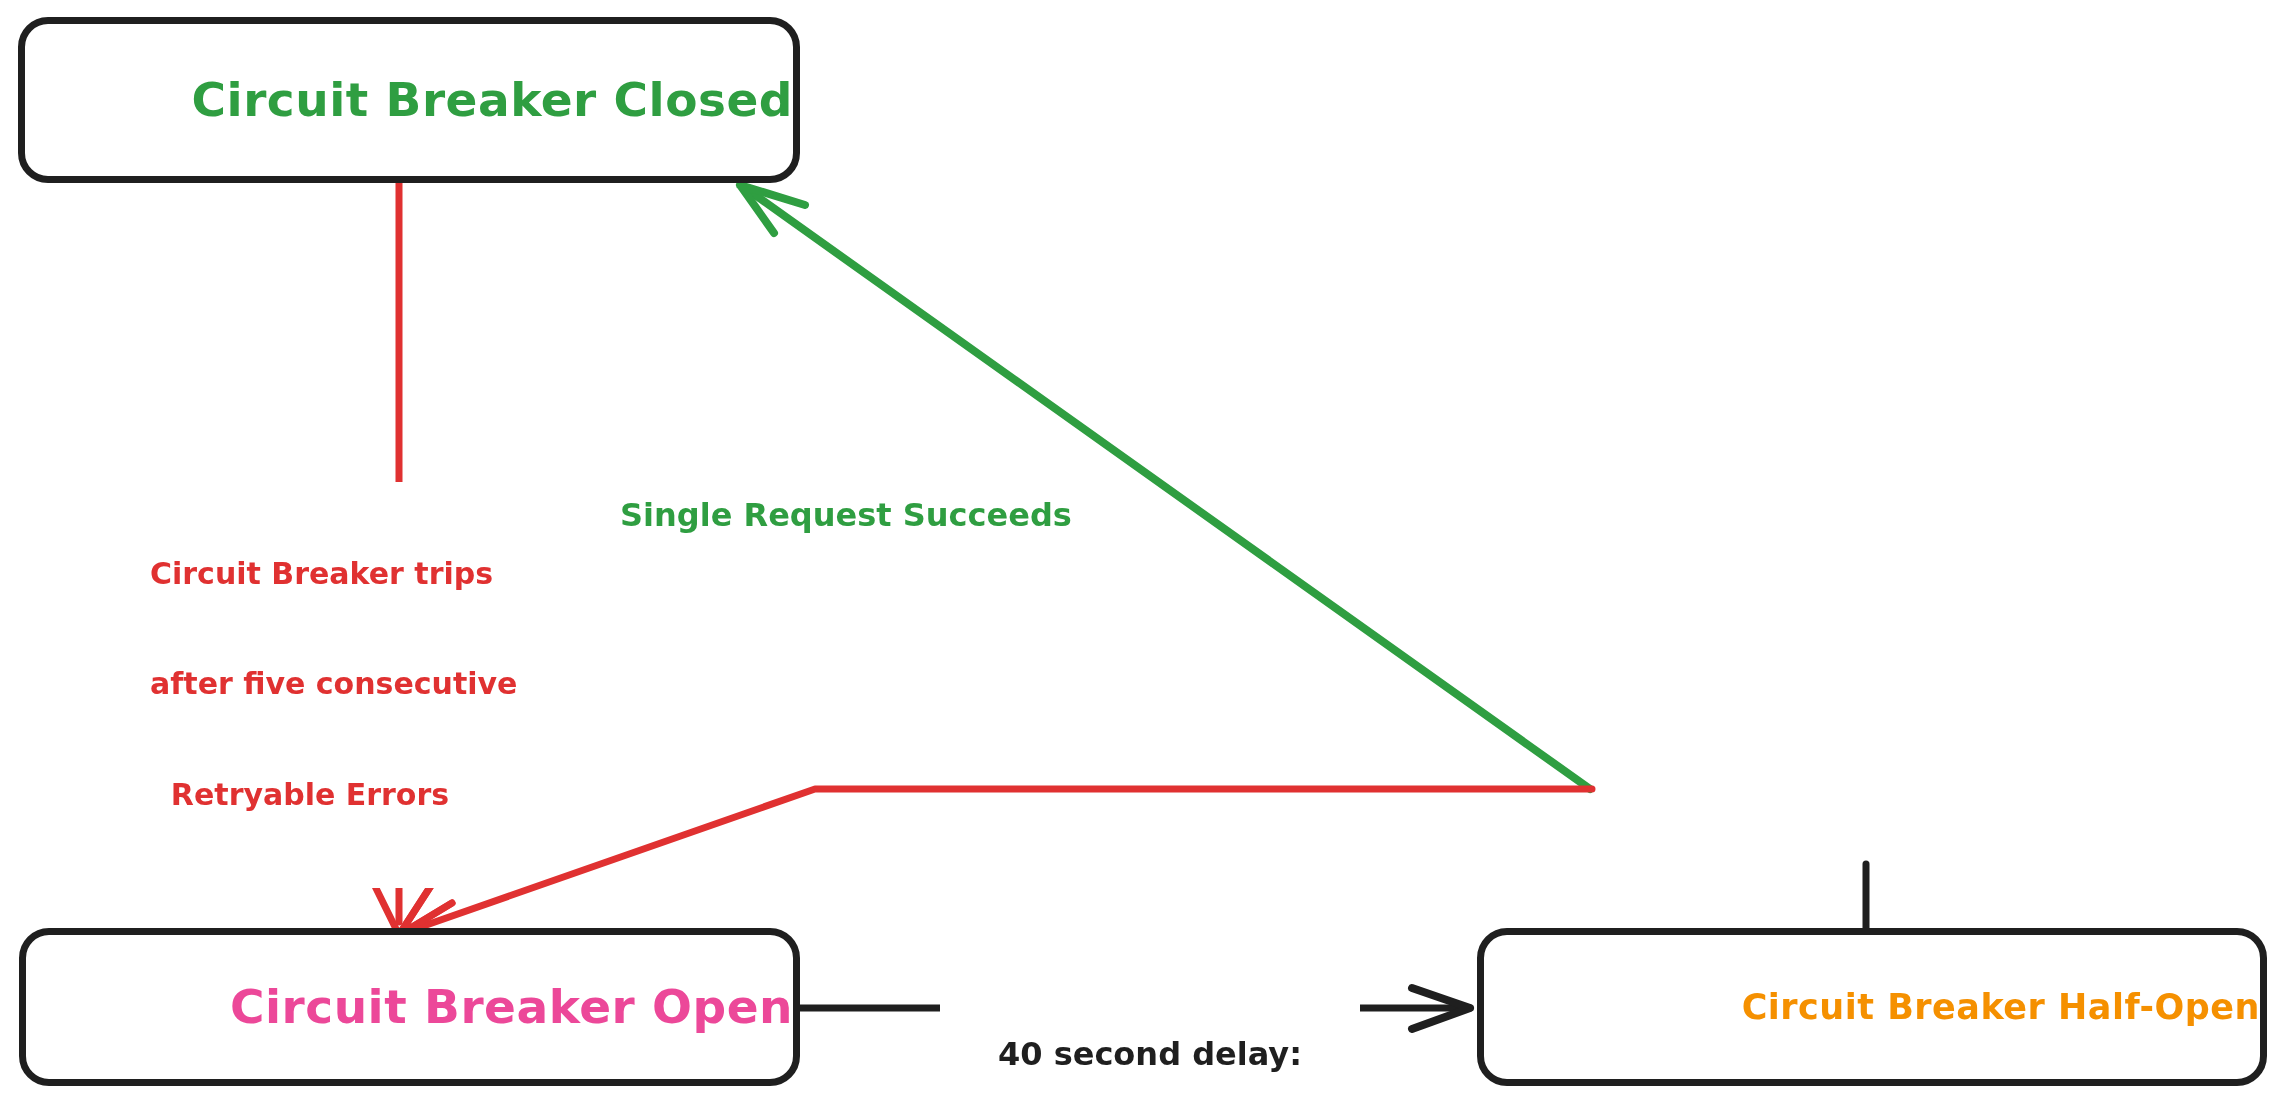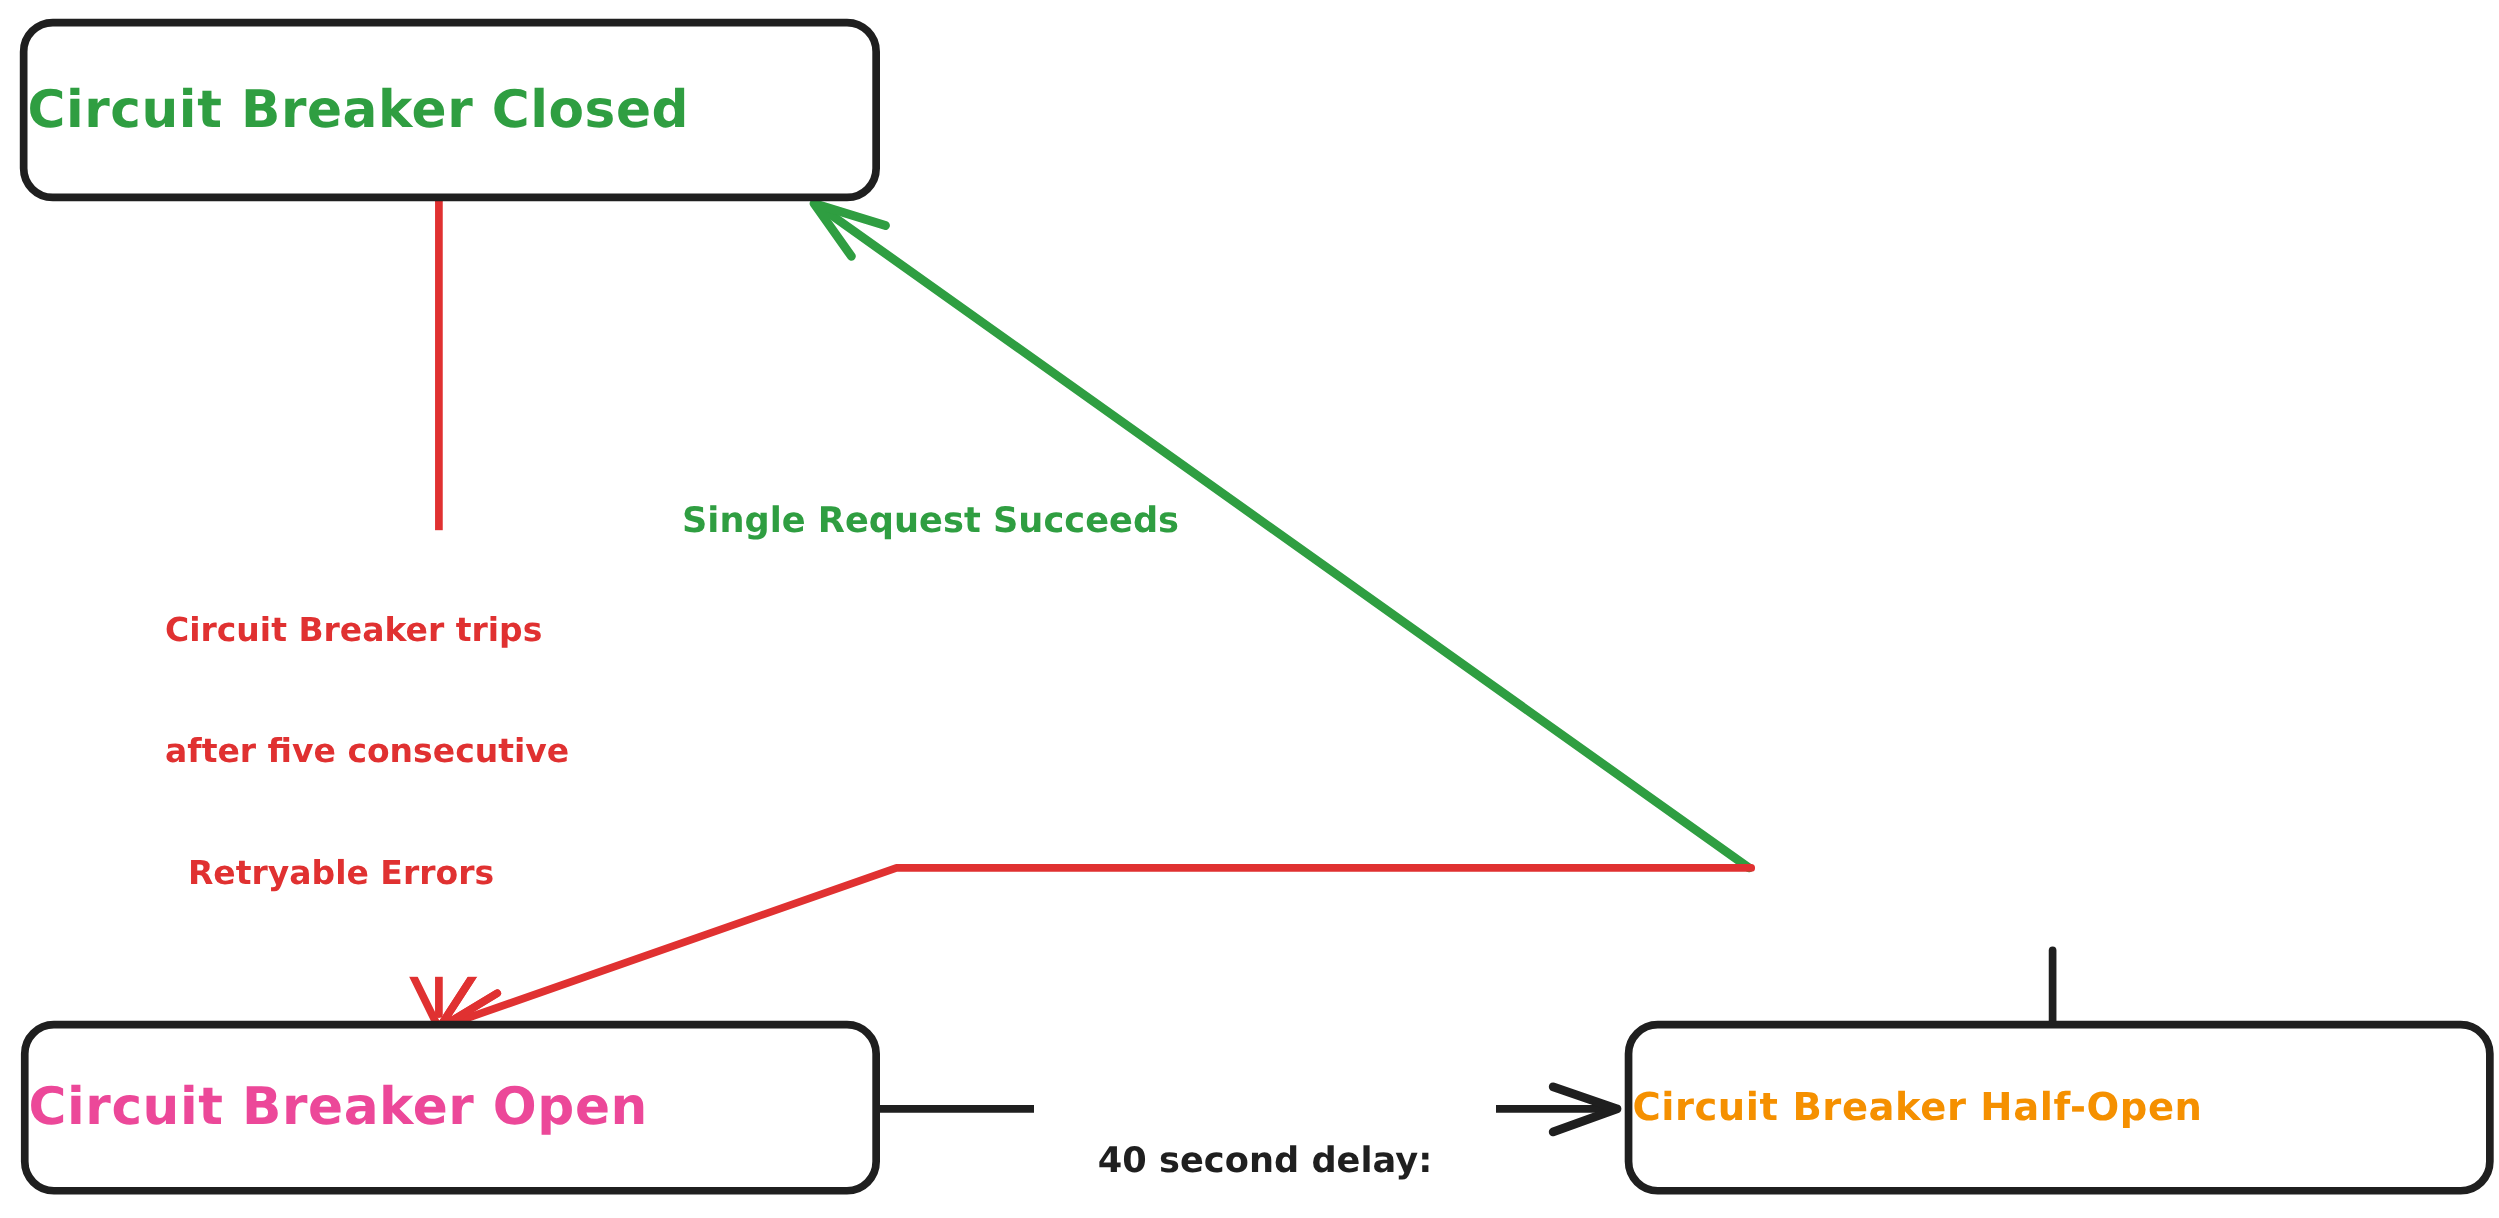--- a/index.html
+++ b/index.html
@@ -24,21 +24,21 @@
     width: 2272px;
     height: 1107px;
   }
   .node {
     position: absolute;
     box-sizing: border-box;
     background: #ffffff;
     border-style: solid;
     display: flex;
     align-items: center;
-    justify-content: flex-start;
+    justify-content: flex-end;
     text-align: center;
     z-index: 5;
   }
   .node-label {
     font-family: "DejaVu Sans", sans-serif;
     font-weight: 700;
     letter-spacing: 0.5px;
     line-height: 1.15;
     white-space: nowrap;
   }
@@ -106,21 +106,21 @@
   }
   #label-trips {
     left: 150px;
     top: 482px;
     width: 320px;
     color: #e03131;
     font-size: 30px;
   }
   #label-succeeds {
     left: 620px;
-    top: 454px;
+    top: 496px;
     width: 380px;
     color: #2f9e41;
     font-size: 32px;
   }
   #label-fails {
     left: 648px;
     top: 768px;
     width: 300px;
     color: #e03131;
     font-size: 32px;

